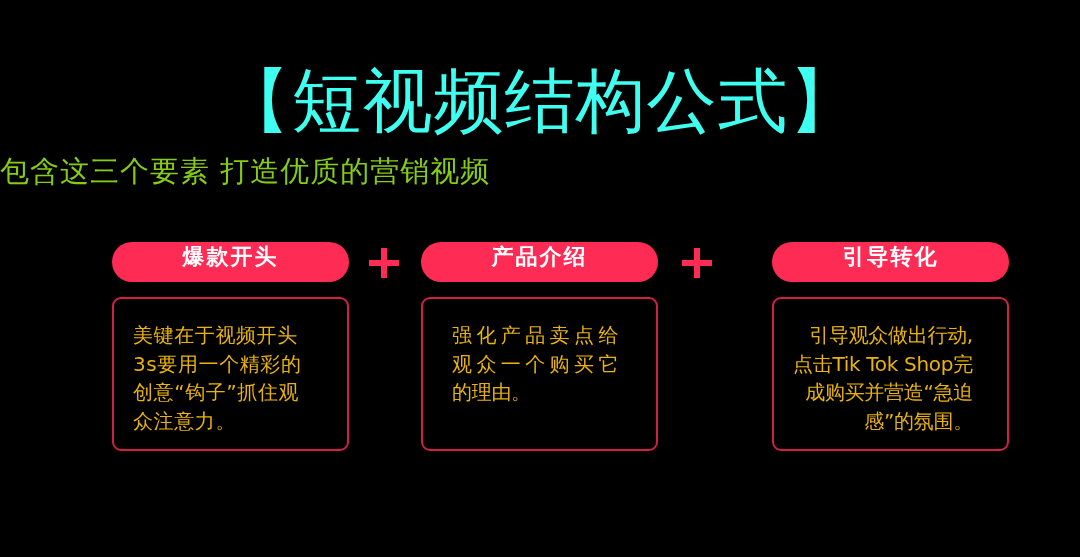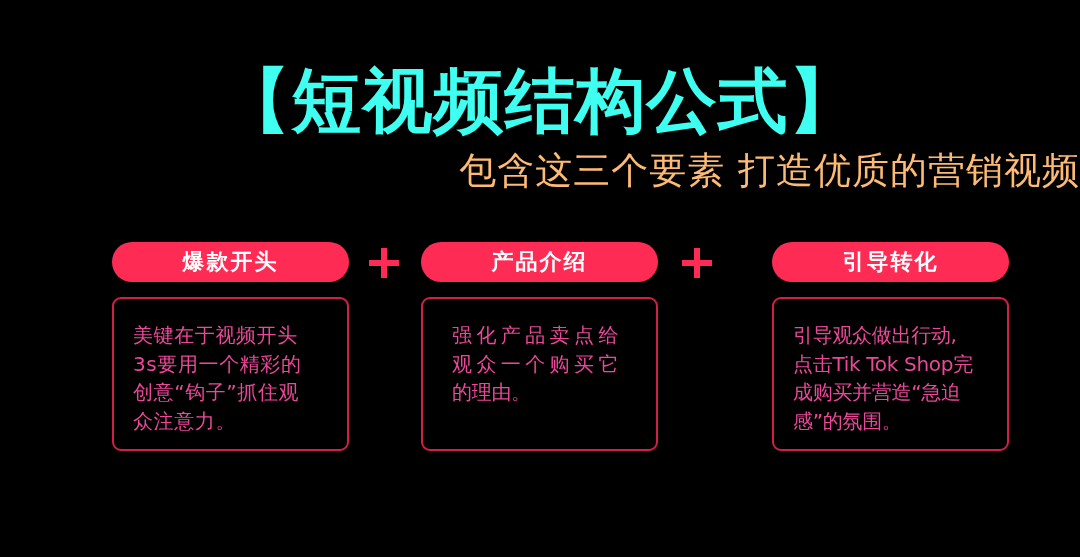--- a/index.html
+++ b/index.html
@@ -16,49 +16,48 @@
     color: #ffffff;
   }
   .title {
     position: absolute;
     left: 0;
     width: 1080px;
     top: 58px;
     text-align: center;
     font-size: 70px;
     line-height: 86px;
-    font-weight: bold;
+    font-weight: normal;
     color: #3efff0;
     letter-spacing: 1px;
     white-space: nowrap;
   }
   .subtitle {
     position: absolute;
     left: 0;
     width: 1080px;
     top: 148px;
-    text-align: right;
-    font-size: 37px;
+    text-align: left;
+    font-size: 29px;
     line-height: 46px;
-    color: #fdba74;
+    color: #84cc16;
     white-space: nowrap;
     letter-spacing: 1px;
   }
   .col {
     position: absolute;
     top: 242px;
     width: 237px;
   }
   .pill {
     width: 237px;
     height: 40px;
     border-radius: 20px;
     background: #fe2c55;
     display: flex;
-    align-items: center;
     justify-content: center;
     font-size: 22px;
     font-weight: bold;
     color: #ffffff;
     letter-spacing: 2px;
     white-space: nowrap;
   }
   .card {
     position: absolute;
     top: 55px;
@@ -67,21 +66,21 @@
     height: 150px;
     border: 2px solid #d21f45;
     border-radius: 9px;
     box-sizing: content-box;
   }
   .card-text {
     position: absolute;
     top: 22px;
     font-size: 20px;
     line-height: 28.5px;
-    color: #ec4899;
+    color: #eab308;
     white-space: pre;
   }
   .plus {
     position: absolute;
     top: 248px;
     width: 30px;
     height: 30px;
   }
   .plus::before, .plus::after {
     content: "";
@@ -132,18 +131,18 @@
   </div>
 </div>
 
 <div class="plus" style="left:682px;"></div>
 
 <div class="col" style="left:772px;">
   <div class="pill">
     <span>引导转化</span>
   </div>
   <div class="card">
-    <div class="card-text" style="left:19px; letter-spacing:-0.3px;">引导观众做出行动,
+    <div class="card-text" style="left:19px; letter-spacing:-0.3px;text-align:right;">引导观众做出行动,
 点击Tik Tok Shop完
 成购买并营造“急迫
 感”的氛围。</div>
   </div>
 </div>
 
 </body></html>

